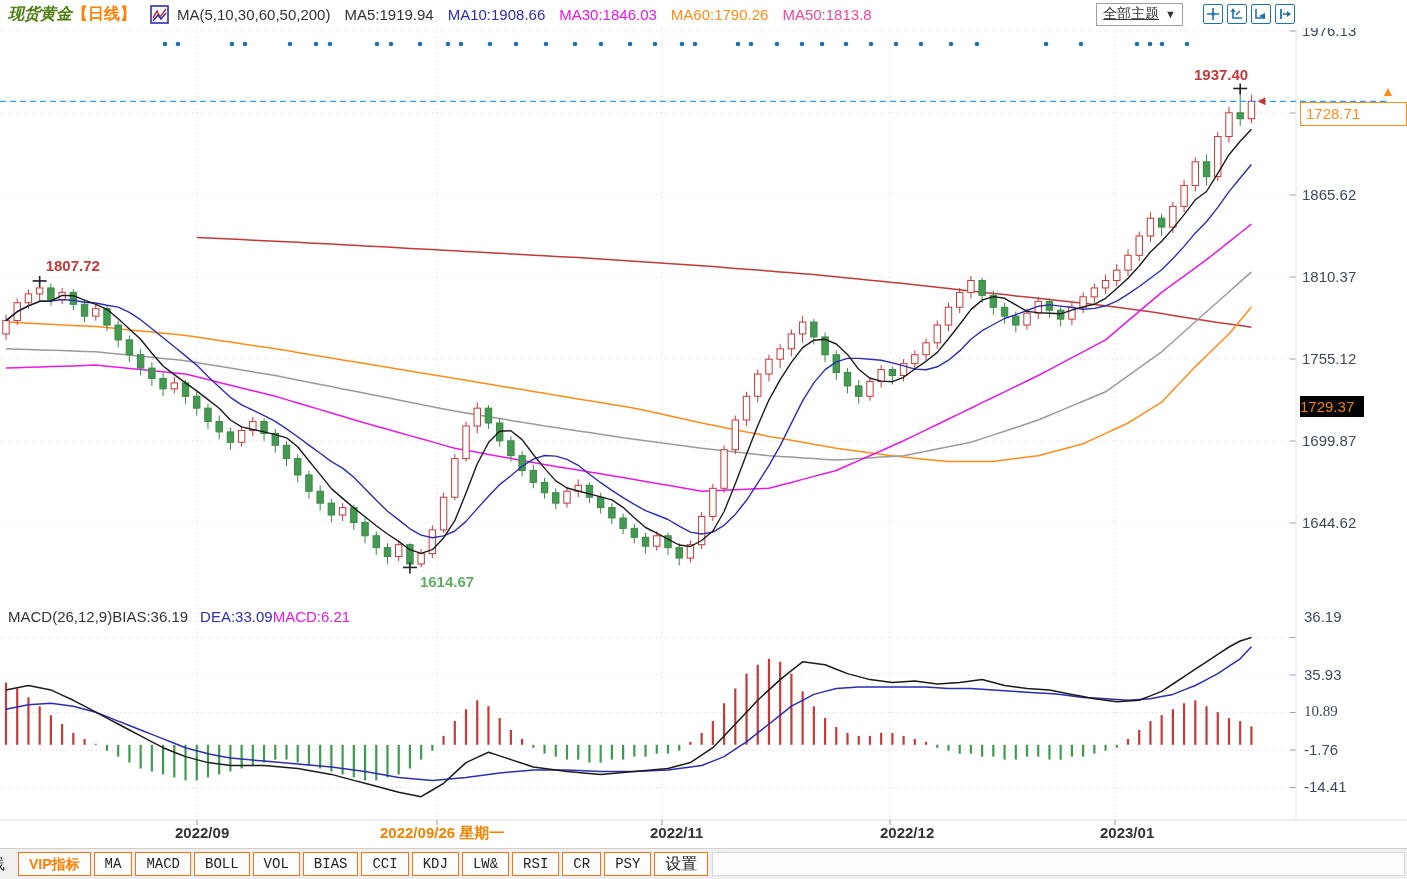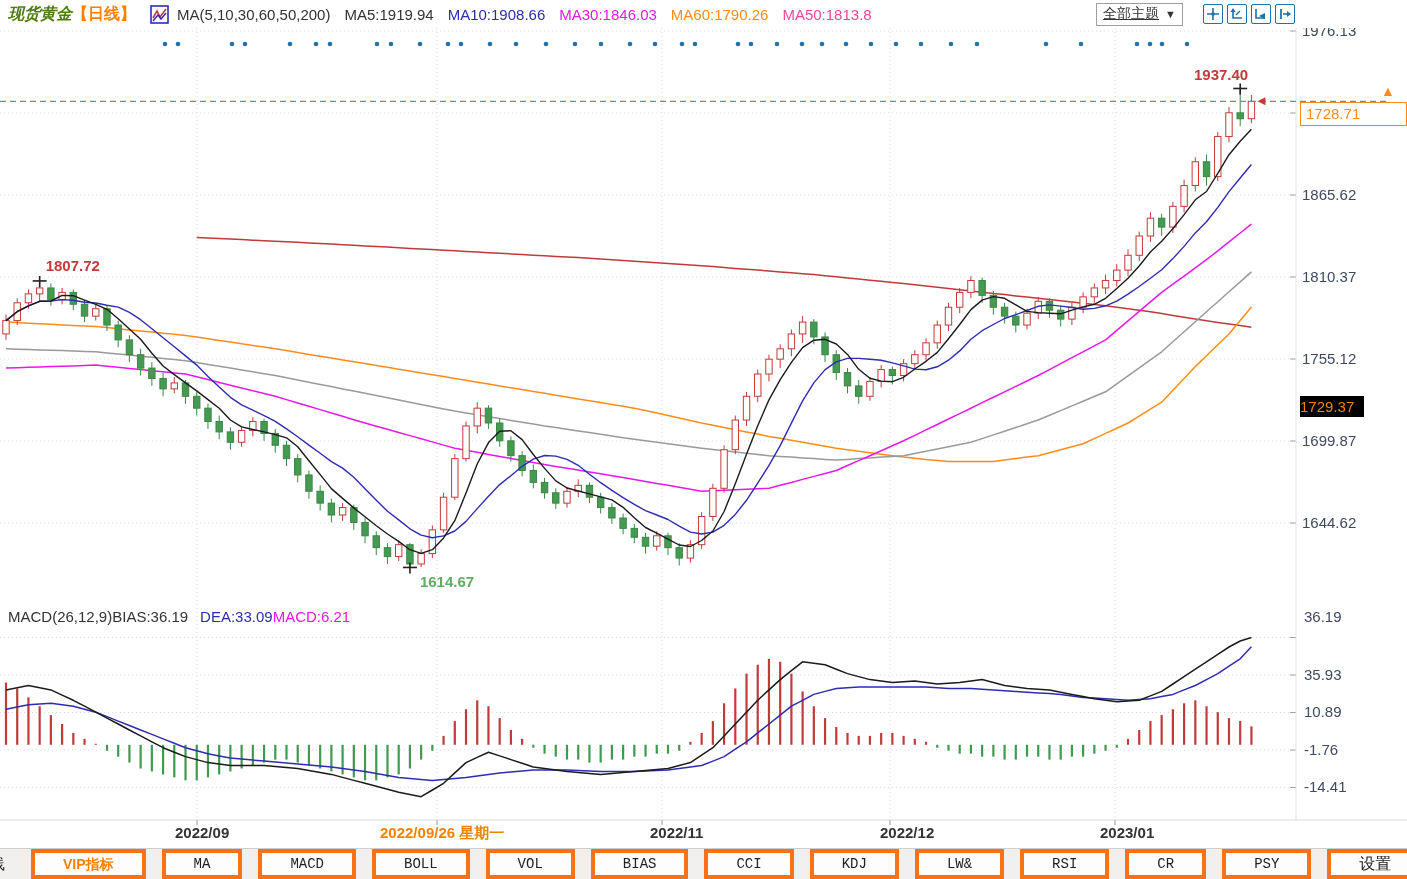--- a/index.html
+++ b/index.html
@@ -31,22 +31,22 @@
   
   #macd-head{position:absolute;top:608px;left:8px;font-size:15px;z-index:2;display:flex;}
   
   .dlabel{position:absolute;top:824px;font-size:15px;font-weight:bold;color:#333;text-align:left;z-index:2;}
   .dsel{color:#f08300;}
   
   #tabbar{position:absolute;left:0;top:848px;width:1407px;height:31px;background:#f1f0ee;
           border-top:1px solid #cfcfcf;display:flex;align-items:center;z-index:5;box-sizing:border-box;}
   .ptab{width:15px;overflow:hidden;font-size:15px;color:#222;flex:none;}
   .ptab span{display:inline-block;margin-left:-10px;}
-  .tab{border:4px solid #f97316;background:#fdfdfd;height:22px;line-height:22px;padding:0 28px;
-       margin-left:16px;font-family:"Liberation Mono","DejaVu Sans Mono",monospace;font-size:14px;
+  .tab{border:1px solid #f97316;background:#fdfdfd;height:22px;line-height:22px;padding:0 10px;
+       margin-left:3px;font-family:"Liberation Mono","DejaVu Sans Mono",monospace;font-size:14px;
        color:#222;cursor:pointer;flex:none;}
   .tab.active{color:#ff8000;font-weight:bold;font-family:"Liberation Sans",sans-serif;}
   .tab.settings{font-size:16px;font-family:"Liberation Sans",sans-serif;}
   .tab-rest{flex:1;height:22px;background:#fdfdfd;border:1px solid #d8d8d8;margin:0 2px 0 4px;}
 </style>
 </head>
 <body>
 
 <div id="app">
 
@@ -546,21 +546,21 @@
 
   <div id="macd-head">
     <span style="color:#333;">MACD(26,12,9)</span>
     <span style="color:#333;">BIAS:36.19</span>
     <span style="color:#2d2db0;margin-left:12px;">DEA:33.09</span>
     <span style="color:#e619e6;">MACD:6.21</span>
   </div>
 
   <div class="mlabel" style="top:608px;">36.19</div>
   <div class="mlabel" style="top:666px;">35.93</div>
-  <div class="mlabel" style="top:703px;">10.89</div>
+  <div class="mlabel" style="top:703px;font-family:Liberation Serif, serif;">10.89</div>
   <div class="mlabel" style="top:741px;">-1.76</div>
   <div class="mlabel" style="top:778px;">-14.41</div>
 
   <div class="dlabel" style="left:175px;width:80px;">2022/09</div>
   <div class="dlabel dsel" style="left:380px;width:170px;">2022/09/26 星期一</div>
   <div class="dlabel" style="left:650px;width:80px;">2022/11</div>
   <div class="dlabel" style="left:880px;width:80px;">2022/12</div>
   <div class="dlabel" style="left:1100px;width:80px;">2023/01</div>
 
   <div id="tabbar">

